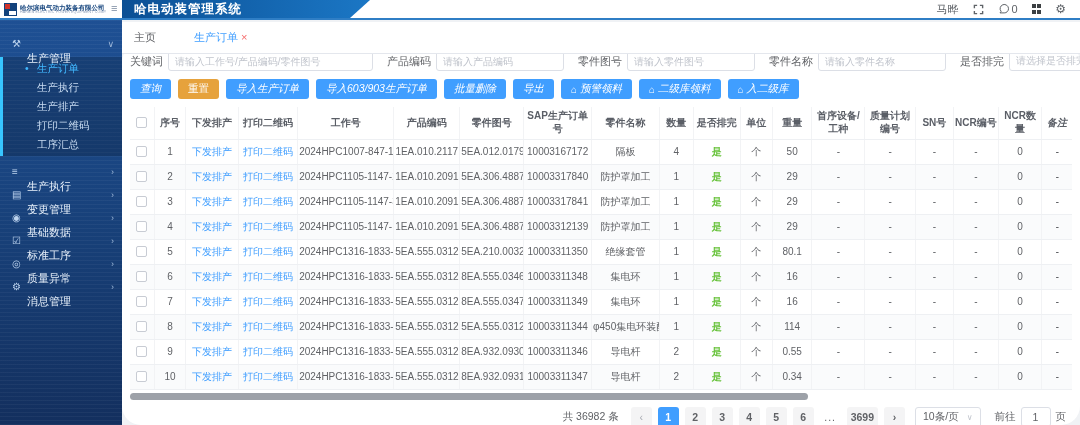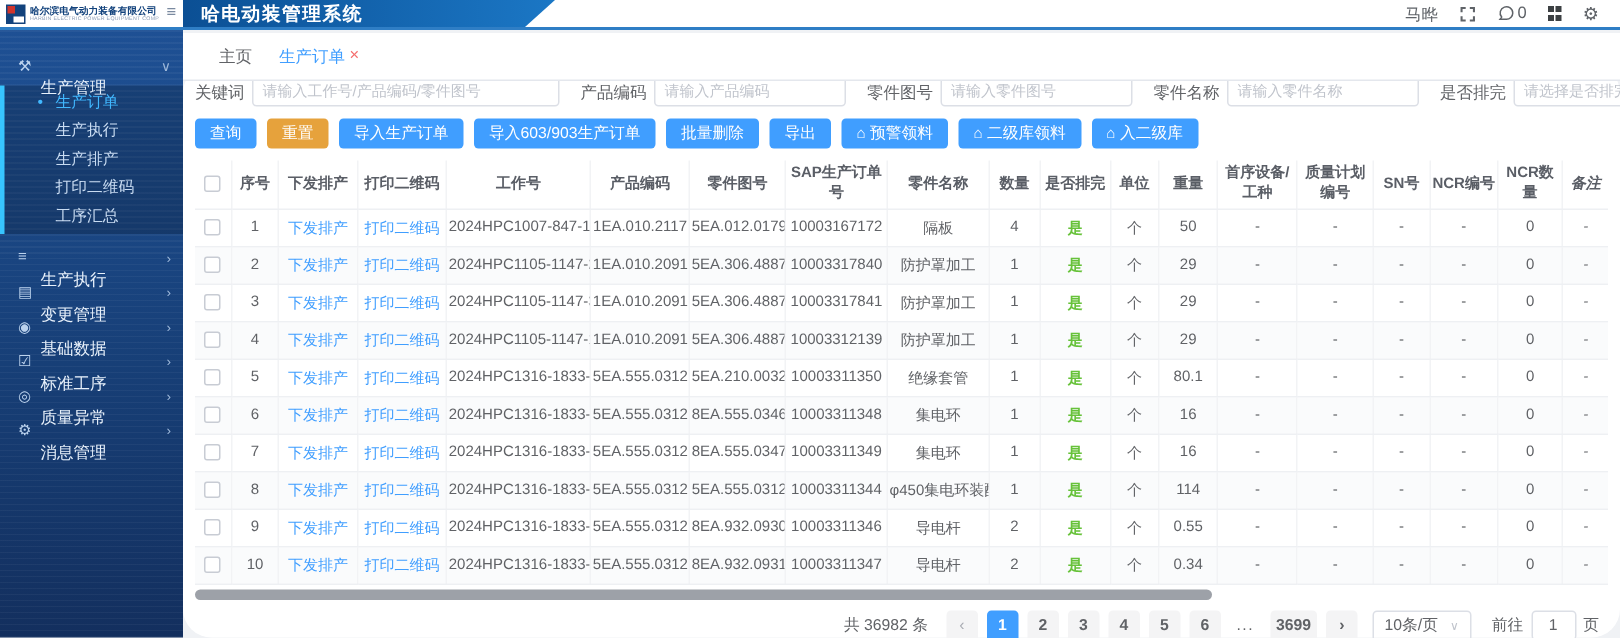--- a/index.html
+++ b/index.html
@@ -16,21 +16,21 @@
   .logo-en { font-size:3.5px; color:#8a9bb5; letter-spacing:.2px; }
   .collapse-icon { position:absolute; left:111px; top:2px; font-size:11px; color:#7a8aa0; cursor:pointer; }
   .title-trapezoid { position:absolute; left:122px; top:0; width:248px; height:18px; background:linear-gradient(90deg,#0b4f94,#1b77c5); clip-path:polygon(0 0,100% 0,calc(100% - 20px) 100%,0 100%); color:#fff; font-size:12.5px; font-weight:bold; line-height:18px; padding-left:12px; letter-spacing:1px; }
   .topbar-right { position:absolute; right:14px; top:0; height:18px; display:flex; align-items:center; gap:14px; color:#5f6368; font-size:11px; }
   .tb-icon { display:inline-flex; align-items:center; gap:2px; cursor:pointer; color:#5f6368; }
   .grid-icon { display:grid; grid-template-columns:4px 4px; grid-gap:1.5px; }
   .grid-icon i { width:4px; height:4px; background:#3c4043; }
   .gear { font-size:12px; line-height:1; }
 
   
-  .tabbar { position:absolute; left:122px; top:22px; right:0; height:32px; background:#fff; border-bottom:1px solid #e4e7ed; display:flex; align-items:center; gap:18px; padding-left:24px; font-size:11px; z-index:20; }
+  .tabbar { position:absolute; left:122px; top:22px; right:0; height:32px; background:#fff; border-bottom:1px solid #e4e7ed; display:flex; align-items:center; gap:38px; padding-left:12px; font-size:11px; z-index:20; }
   .tab { color:#606266; cursor:pointer; display:flex; align-items:center; gap:3px; }
   .tab.active { color:#409eff; }
   .tab .close { color:#f56c6c; font-size:11px; line-height:1; }
 
   
   .sidebar { position:absolute; left:0; top:20px; width:122px; height:405px; z-index:10; color:#dce8f7;
     background:
       repeating-linear-gradient(0deg, rgba(255,255,255,.045) 0 1px, transparent 1px 4px),
       linear-gradient(180deg,#1e5094 0%, #173f77 55%, #132f5e 100%);
   }
@@ -50,21 +50,21 @@
   .filter-row { display:flex; align-items:center; gap:14px; margin:2px 0 8px; }
   .filter-item { display:flex; align-items:center; gap:5px; }
   .filter-label { font-size:11px; color:#606266; white-space:nowrap; }
   .f-input { height:20px; border:1px solid #dcdfe6; border-radius:3px; font-size:10px; padding:0 6px; color:#606266; font-family:"Liberation Sans",sans-serif; }
   .f-input::placeholder { color:#c0c4cc; }
   .f-input.wide { width:205px; } .f-input.norm { width:128px; }
   .select-box { width:128px; height:20px; border:1px solid #dcdfe6; border-radius:3px; display:flex; align-items:center; justify-content:space-between; padding:0 6px; font-size:10px; color:#c0c4cc; cursor:pointer; }
 
   .toolbar-row { display:flex; align-items:center; gap:7px; margin-bottom:8px; }
   .btn { height:20px; border:none; border-radius:3px; font-size:10.5px; padding:0 10px; color:#fff; cursor:pointer; display:inline-flex; align-items:center; gap:3px; font-family:"Liberation Sans",sans-serif; white-space:nowrap; }
-  .btn.primary { background:#409eff; }
+  .btn.primary { background:#409eff;font-style:italic; }
   .btn.warning { background:#e6a23c; }
   .btn .b-icon { font-size:10px; }
 
   
   table { width:100%; border-collapse:collapse; table-layout:fixed; font-size:10px; }
   th, td { border-right:1px solid #f2f3f5; border-bottom:1px solid #eef0f3; text-align:center; vertical-align:middle; overflow:hidden; }
   th:last-child, td:last-child { border-right:none;font-style:italic; }
   th { color:#5a5e66; font-weight:bold; padding:3px 1px; line-height:1.25; height:32px; background:#fff; }
   td { padding:0 1px; height:25px; color:#606266; white-space:nowrap; }
   tbody tr:nth-child(even) { background:#fafbfc; }

